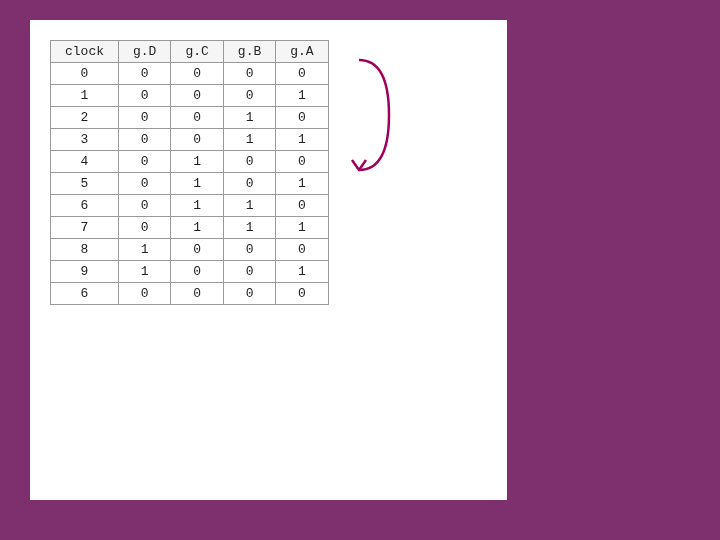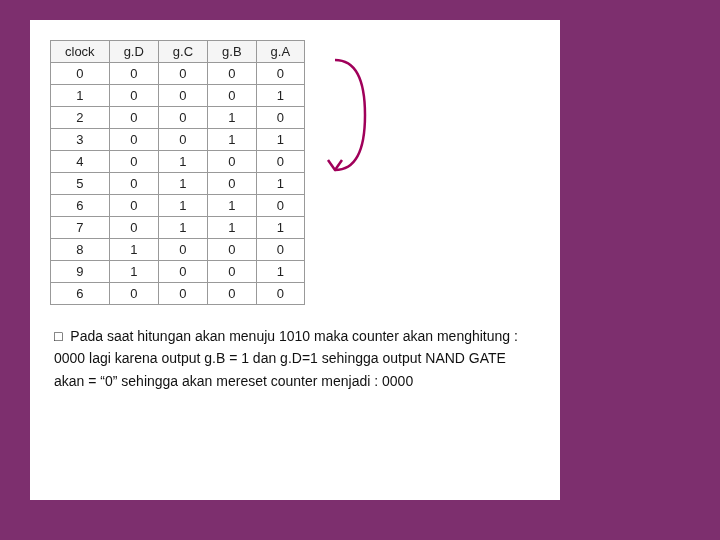--- a/index.html
+++ b/index.html
@@ -8,27 +8,28 @@
       height: 540px;
       background: #7d2f6e;
       font-family: Arial, sans-serif;
       display: flex;
       align-items: flex-start;
       justify-content: flex-start;
       overflow: hidden;
     }
     .content-area {
       background: #ffffff;
-      width: 530px;
+      width: 477px;
       min-height: 480px;
       margin: 20px 0 20px 30px;
       padding: 20px 20px 20px 20px;
       display: flex;
       flex-direction: column;
       gap: 20px;
+      font-family: Liberation Mono, monospace;
     }
     .table-wrapper {
       display: flex;
       flex-direction: row;
       gap: 10px;
       align-items: flex-start;
     }
     table {
       border-collapse: collapse;
       font-size: 13px;
@@ -162,17 +163,13 @@
     </table>
     <div class="arrow-container">
       <svg class="arrow-svg" viewBox="0 0 50 130" fill="none" xmlns="http://www.w3.org/2000/svg">
 
         <path d="M 15 10 Q 45 10 45 65 Q 45 120 15 120" stroke="#a0005a" stroke-width="2.5" fill="none"></path>
         <polyline points="8,110 15,120 22,110" stroke="#a0005a" stroke-width="2.5" fill="none" stroke-linejoin="round"></polyline>
       </svg>
     </div>
   </div>
 
-  <div class="text-block">
-    <span class="bullet">□</span>
-    <span>Pada saat hitungan akan menuju 1010 maka counter akan menghitung : 0000 lagi karena output g.B = 1 dan g.D=1 sehingga output NAND GATE akan = “0” sehingga akan mereset counter menjadi : 0000</span>
-  </div>
 </div>
 
 </body></html>

